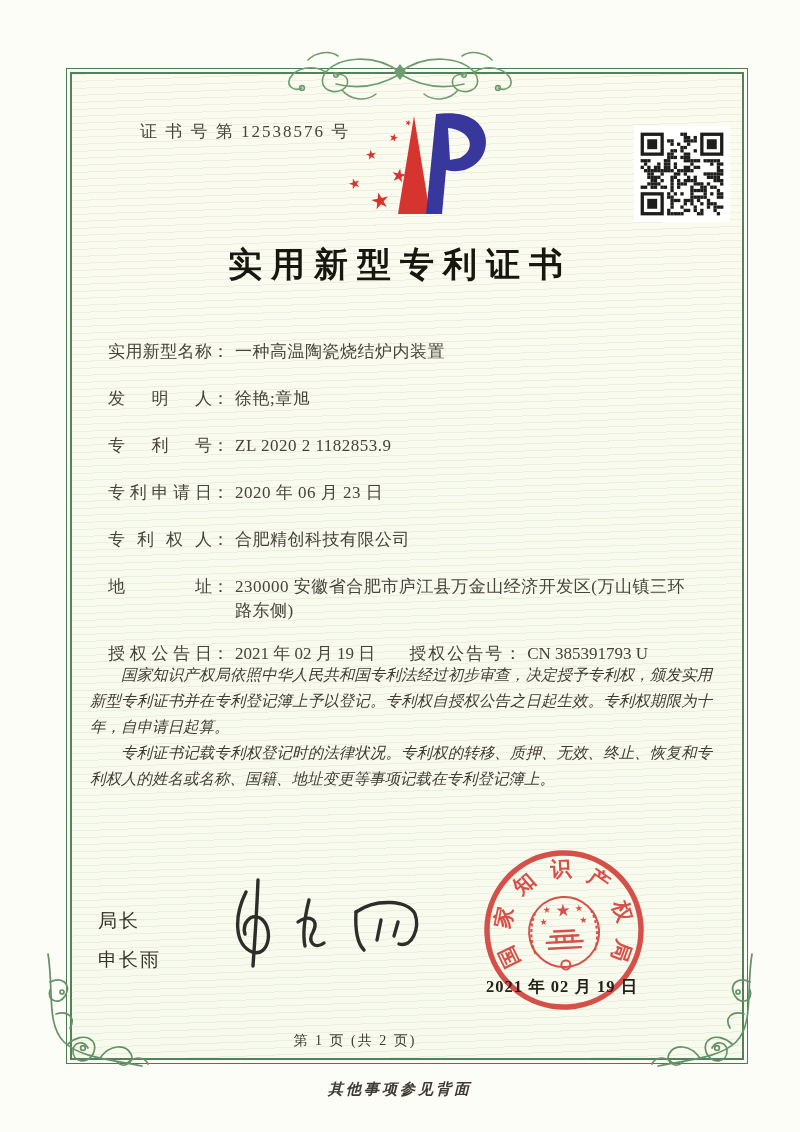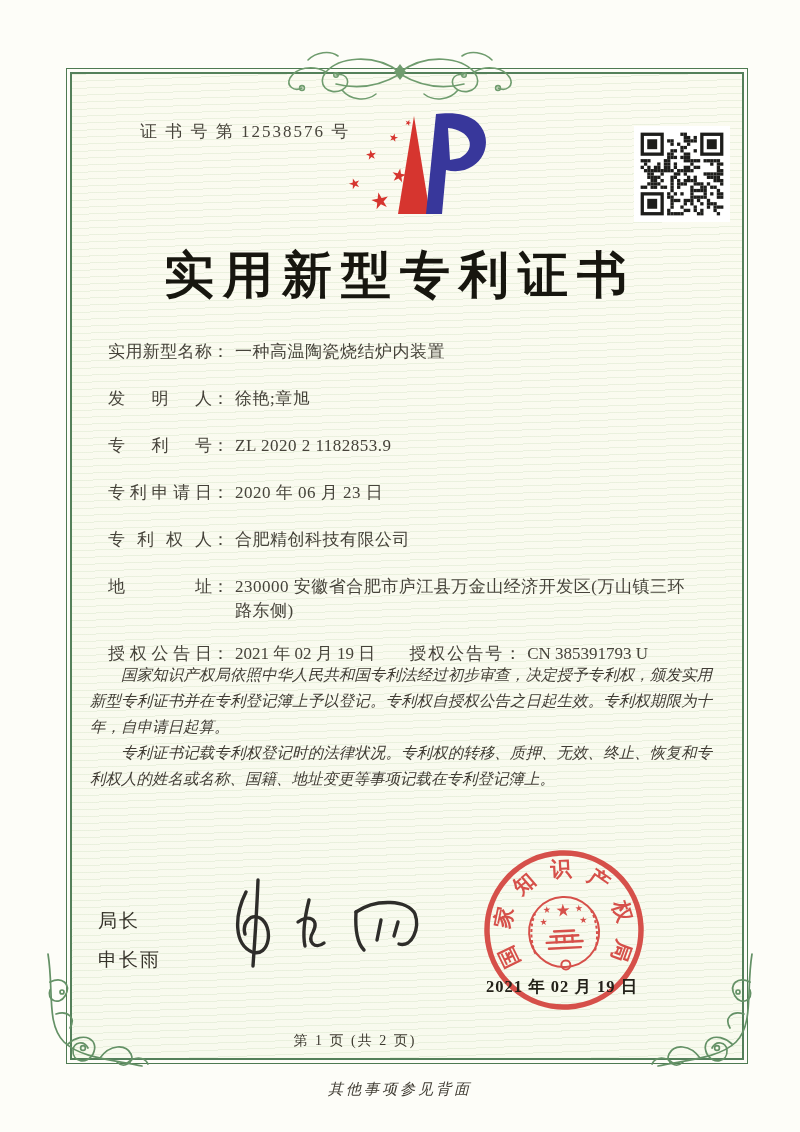--- a/index.html
+++ b/index.html
@@ -35,21 +35,21 @@
     position:absolute; left:96px; top:120px;
     font-size:17px; letter-spacing:2px; color:#47443b;margin-left:44px;
   }
   .logo { position:absolute; left:338px; top:108px; }
   .qr {
     position:absolute; left:634px; top:126px; width:96px; height:96px;
     background:#fff;
   }
   .title {
     position:absolute; left:0; top:242px; width:800px;
-    text-align:center; font-size:50px; font-weight:bold;
+    text-align:center; font-size:34px; font-weight:bold;
     letter-spacing:9px; color:#17160f;
   }
   
   .fields { position:absolute; left:108px; top:340px; width:600px; }
   .frow { margin-bottom:23px; font-size:17px; line-height:24px; color:#46433a; }
   .flabel {
     display:inline-block; width:104px;
     text-align:justify; text-align-last:justify;
     vertical-align:top; white-space:normal;
   }
@@ -76,21 +76,21 @@
     font-size:16.5px; font-weight:bold; letter-spacing:1px; color:#232119;
   }
   
   .page-footer {
     position:absolute; left:0; top:1032px; width:710px;
     text-align:center; font-size:14px; letter-spacing:2px; color:#3c392f;
   }
   .back-note {
     position:absolute; left:0; top:1080px; width:800px;
     text-align:center; font-size:15px; letter-spacing:3px;
-    color:#3f3b32; font-style:italic;
+    color:#3f3b32; font-style:italic;font-weight:bold;
   }
 </style>
 </head>
 <body>
 
 <div class="frame">
   <div class="frame-inner"></div>
 </div>
 
 <svg class="ornament orn-top" width="256" height="76" viewBox="0 0 256 76">

